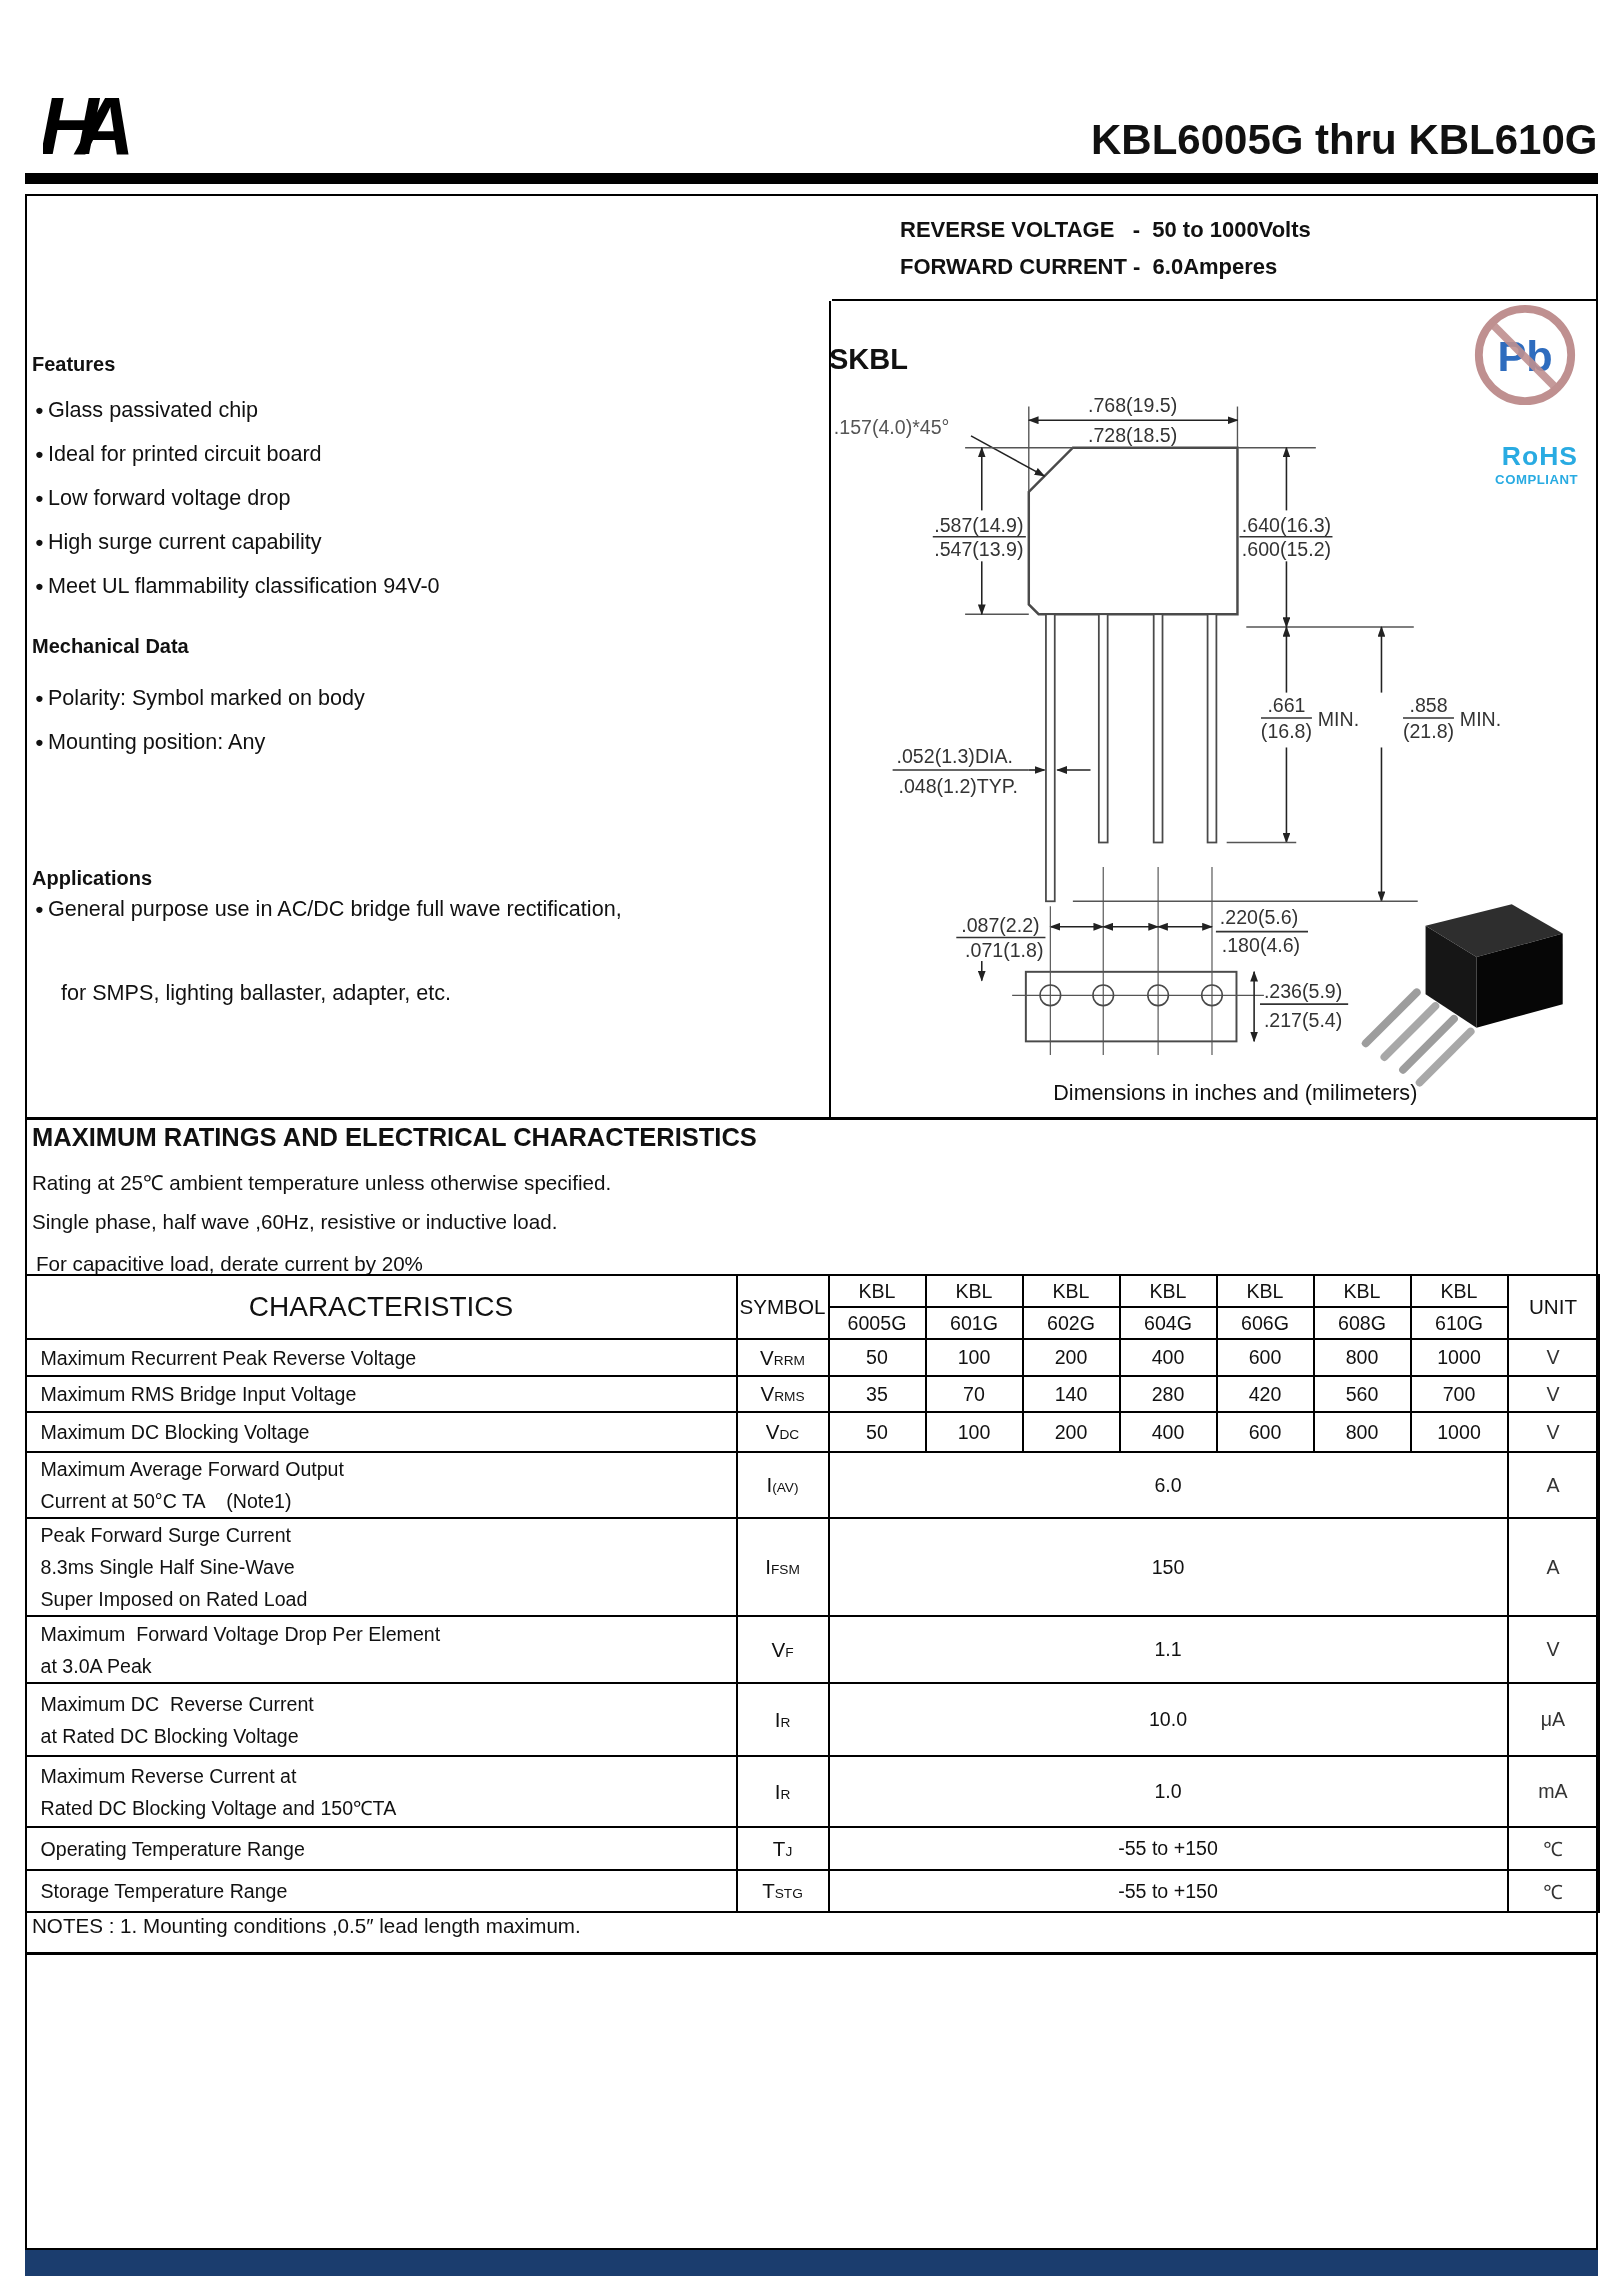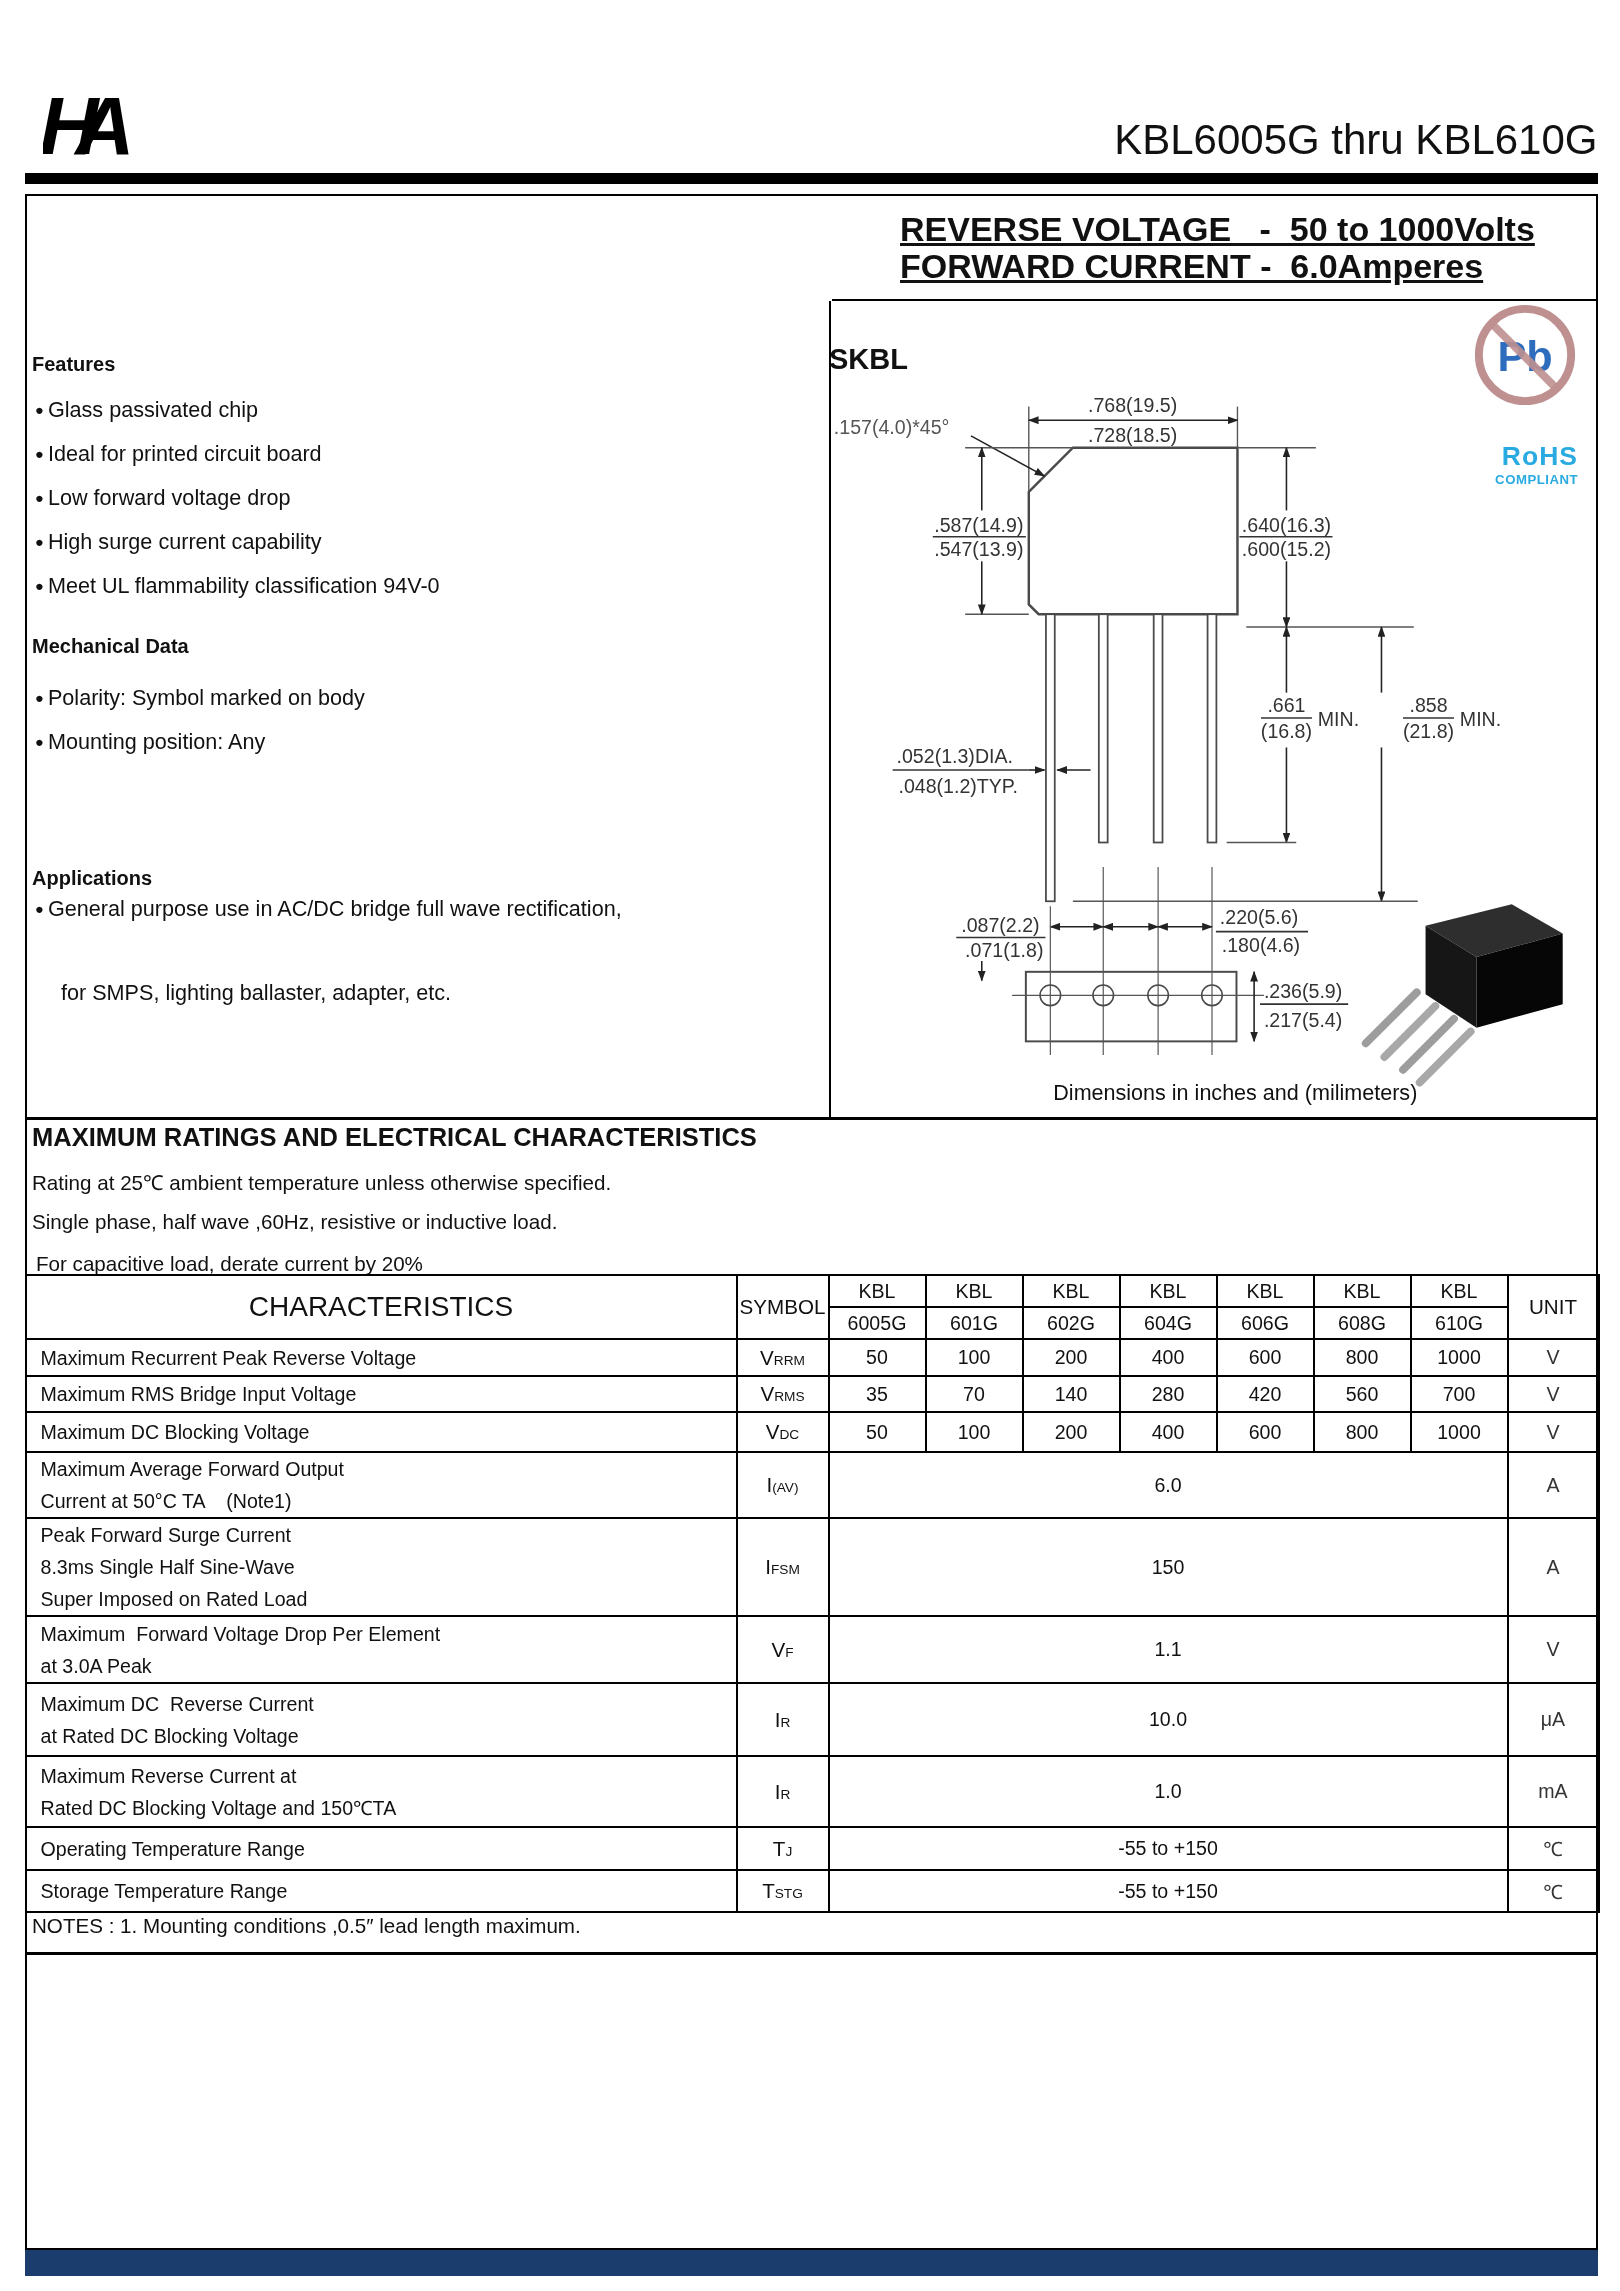--- a/index.html
+++ b/index.html
@@ -5,31 +5,31 @@
   :root{
     --rohs:#29abe2; --pbblue:#2e6cbe; --pbring:#bf9090; --grayband:#9a9a9a; --footer:#1b3d6e;
   }
   html,body{margin:0;padding:0;background:#888;}
   .page{position:relative;width:1620px;height:2292px;background:#fff;margin:0 auto;
         font-family:"Liberation Sans",sans-serif;color:#111;overflow:hidden;}
   .abs{position:absolute;}
 
   
   .logo-wrap{left:43px;top:86px;width:113px;height:80px;}
-  .doc-title{right:22.5px;top:116px;font-size:42px;font-weight:normal;letter-spacing:0px;white-space:pre;}
+  .doc-title{right:22.5px;top:116px;font-size:42px;font-weight:bold;letter-spacing:0px;white-space:pre;}
   .top-rule{left:24.5px;top:173px;width:1573px;height:10.8px;background:#000;}
 
   
   .outer{left:24.5px;top:194px;width:1573px;height:2056px;border:2.9px solid #000;box-sizing:border-box;}
   .hd-left{left:0;top:0;width:802px;height:105px;background:var(--grayband);border-right:2.9px solid #000;border-bottom:2.9px solid #000;box-sizing:border-box;
            display:flex;flex-direction:column;justify-content:center;align-items:center;}
   .hd-left div{font-size:26.5px;font-weight:bold;line-height:35px;white-space:pre;}
   .hd-right{left:805px;top:0;right:0;height:105px;border-bottom:2.9px solid #000;box-sizing:border-box;
             display:flex;flex-direction:column;justify-content:center;align-items:center;}
-  .hd-right div{font-size:34px;font-weight:bold;line-height:37px;white-space:pre;width:627px;text-decoration:underline;}
+  .hd-right div{font-size:22px;font-weight:bold;line-height:37px;white-space:pre;width:627px;}
   .divider-v{left:802px;top:105px;width:2.9px;height:816px;background:#000;}
   .hr-mid{left:0;top:921px;width:100%;height:2.9px;background:#000;}
   .hr-notes{left:0;top:1756px;width:100%;height:2.9px;background:#000;}
 
   
   .h2{font-size:20px;font-weight:bold;}
   .bullet-list{margin:0;padding:0;list-style:none;}
   .bullet-list li{font-size:21.6px;line-height:44px;white-space:pre;}
   .bullet-list li::before{content:"\25CF  ";font-size:14.7px;vertical-align:2px;}
   .app-line2{font-size:21.6px;white-space:pre;}

